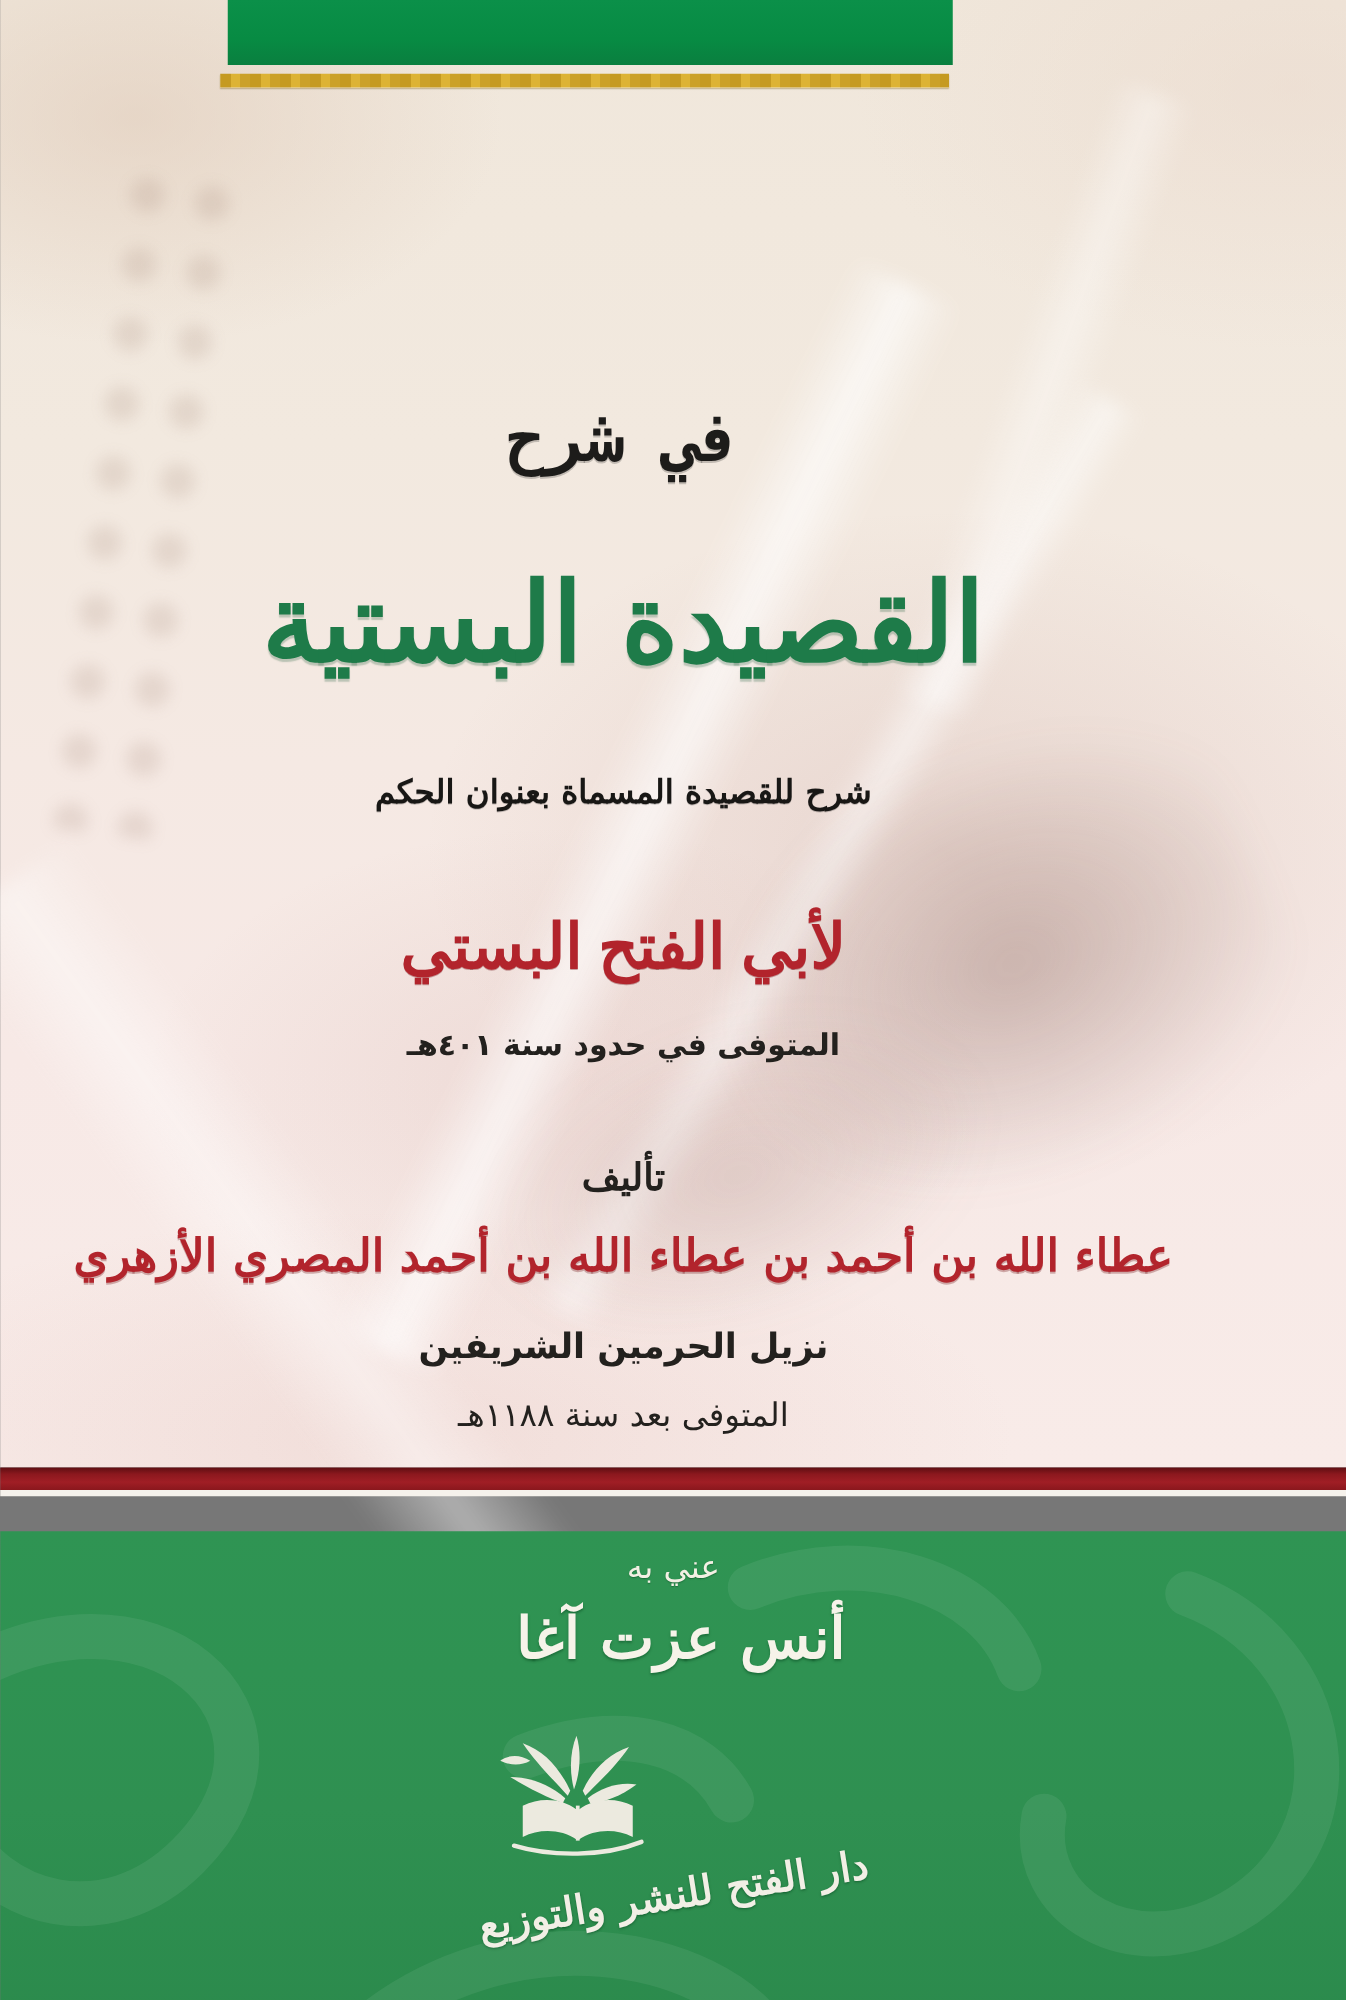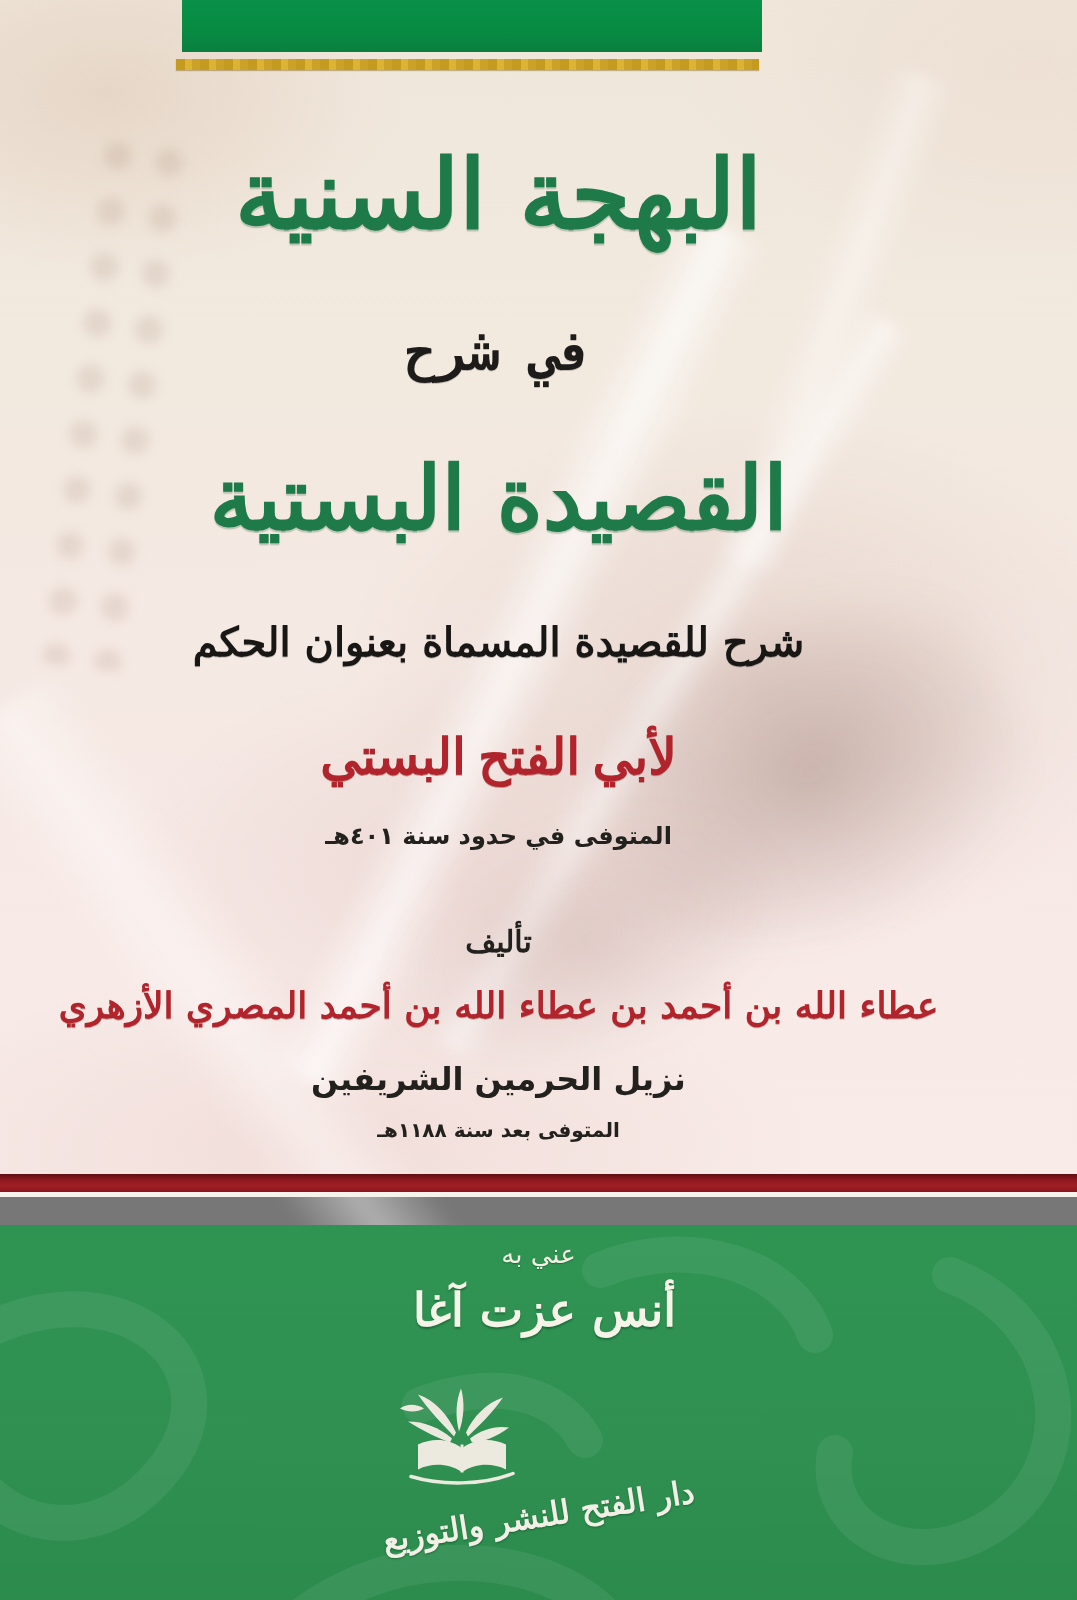--- a/index.html
+++ b/index.html
@@ -54,30 +54,30 @@
     box-shadow:0 1px 1px rgba(120,90,10,.4);
   }
   
   .t{position:absolute;left:0;right:80px;text-align:center;direction:rtl;}
   .main-title{top:118px;font-size:96px;line-height:1.6;font-weight:bold;color:#1e7b49;
     text-shadow:0 2px 1px rgba(18,82,46,.25);font-family:"DejaVu Serif", serif;}
   .title-connector{top:322px;font-size:52px;font-weight:bold;color:#1d1c1a;
     text-shadow:0 1px 0 rgba(0,0,0,.2);font-family:Liberation Mono, monospace;}
   .subject-title{top:428px;font-size:88px;line-height:1.6;font-weight:bold;color:#1e7b49;
     text-shadow:0 2px 1px rgba(18,82,46,.25);font-family:"DejaVu Serif", serif;}
-  .subtitle{top:618px;font-size:40px;font-weight:bold;color:#181715;
+  .subtitle{top:618px;font-size:26px;font-weight:bold;color:#181715;
     text-shadow:0 1px 0 rgba(0,0,0,.2);font-family:"DejaVu Serif", serif;}
   .poet-dedication{top:728px;font-size:50px;font-weight:bold;color:#b2242c;
     text-shadow:0 1px 0 rgba(110,12,18,.35);font-family:Liberation Serif, serif;}
   .poet-death{top:822px;font-size:24px;font-weight:bold;color:#23211e;text-align:center;}
   .author-label{top:924px;font-size:30px;font-weight:bold;color:#23211e;font-family:"DejaVu Serif", serif;}
   .author-name{top:984px;font-size:36px;font-weight:bold;color:#b2242c;
     text-shadow:0 1px 0 rgba(110,12,18,.3);font-family:"DejaVu Serif", serif;}
-  .author-residence{top:1060px;font-size:32px;font-weight:bold;color:#23211e;}
-  .author-death{top:1118px;font-size:20px;font-weight:bold;color:#23211e;}
+  .author-residence{top:1060px;font-size:28px;font-weight:bold;color:#23211e;}
+  .author-death{top:1118px;font-size:26px;font-weight:normal;color:#23211e;}
   
   .red-divider{
     position:absolute;left:0;top:1174px;width:1077px;height:18px;
     background:linear-gradient(180deg,#5e0e12 0%,#8c181e 30%,#a01e25 65%,#8a171d 100%);
   }
   .white-rule{position:absolute;left:0;top:1192px;width:1077px;height:5px;background:#f6f2ec;}
   
   .footer{
     position:absolute;left:0;top:1197px;width:1077px;height:403px;
     background:linear-gradient(180deg,#2f9453 0%,#2f9051 55%,#2b8a4c 100%);
@@ -103,21 +103,20 @@
     <div class="ray ray1"></div>
     <div class="ray ray2"></div>
     <div class="ray ray3"></div>
     <div class="ray ray4"></div>
     <div class="ghost-silhouette"></div>
     <div class="ghost-silhouette2"></div>
 
     <div class="top-banner"></div>
     <div class="gold-rule"></div>
 
-    <div class="t main-title" lang="ar">البهجة السنية</div>
     <div class="t title-connector" lang="ar">في شرح</div>
     <div class="t subject-title" lang="ar">القصيدة البستية</div>
     <div class="t subtitle" lang="ar">شرح للقصيدة المسماة بعنوان الحكم</div>
     <div class="t poet-dedication" lang="ar">لأبي الفتح البستي</div>
     <div class="t poet-death" lang="ar">المتوفى في حدود سنة ٤٠١هـ</div>
     <div class="t author-label" lang="ar">تأليف</div>
     <div class="t author-name" lang="ar">عطاء الله بن أحمد بن عطاء الله بن أحمد المصري الأزهري</div>
     <div class="t author-residence" lang="ar">نزيل الحرمين الشريفين</div>
     <div class="t author-death" lang="ar">المتوفى بعد سنة ١١٨٨هـ</div>
   </div>

